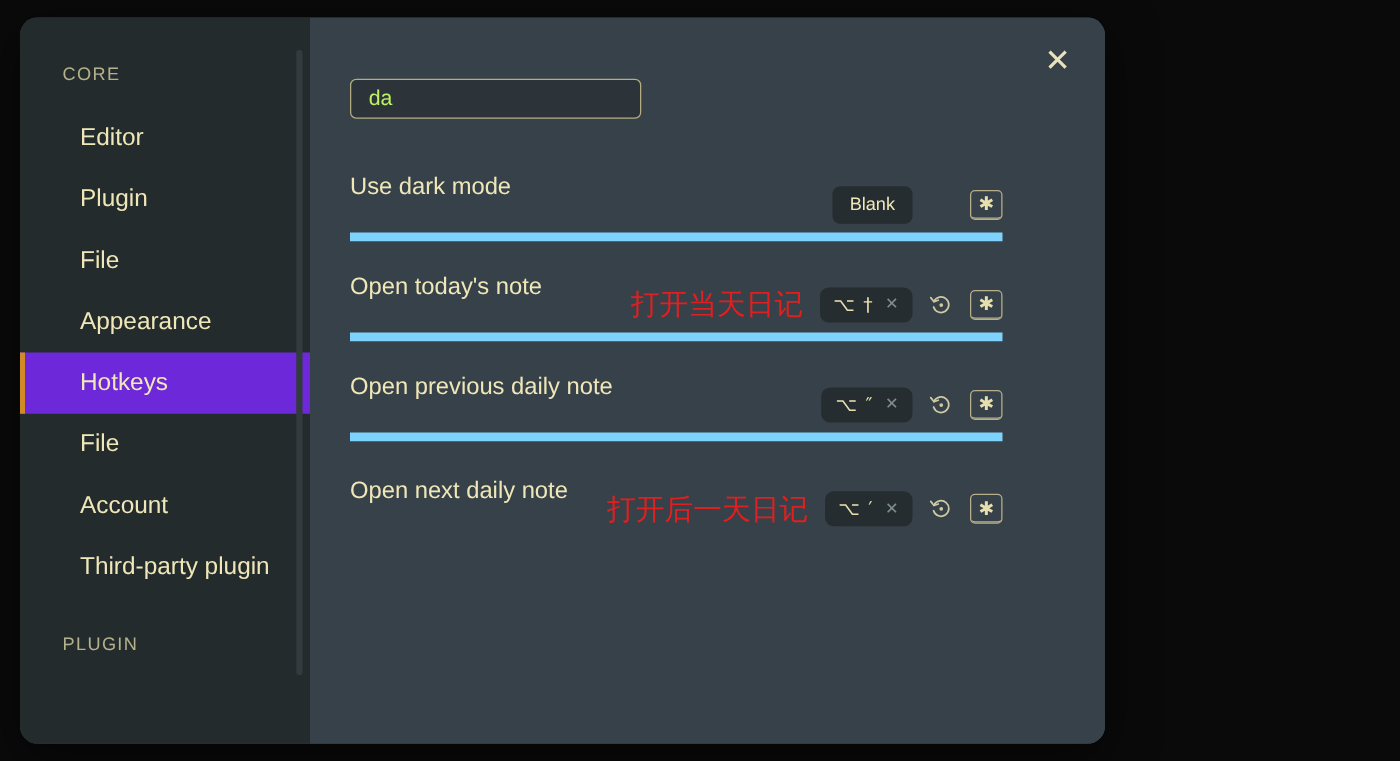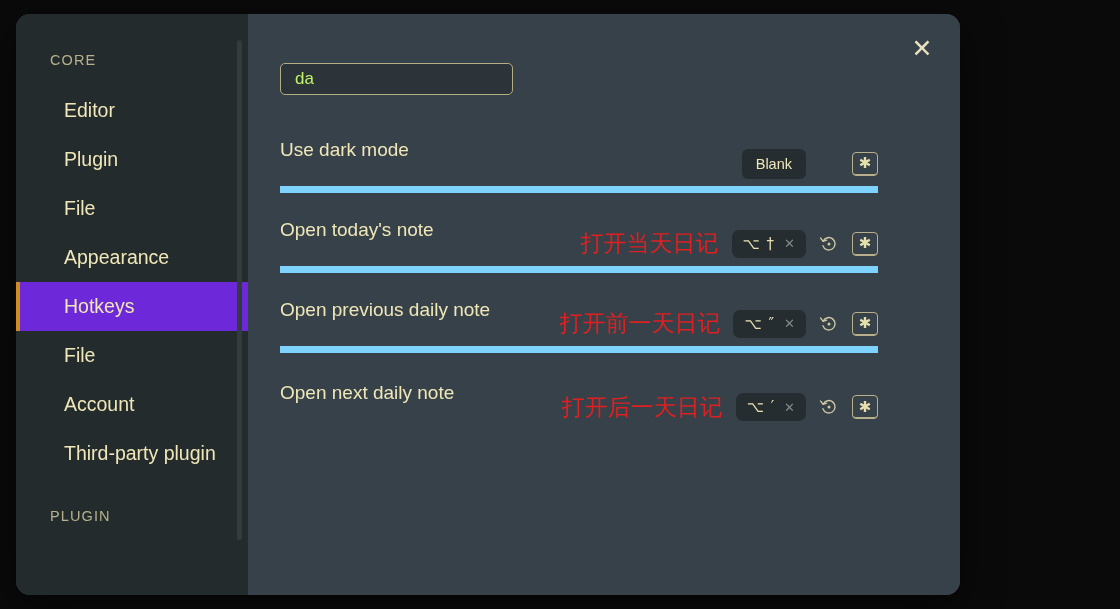--- a/index.html
+++ b/index.html
@@ -19,21 +19,21 @@
     position: absolute;
     inset: 0;
     background: #0a0a0a;
   }
 
   
   .modal {
     position: absolute;
     left: 16px;
     top: 14px;
-    width: 944px;
+    width: 868px;
     height: 581px;
     border-radius: 14px;
     overflow: hidden;
     display: flex;
     background: #374149;
     box-shadow: 0 10px 40px rgba(0,0,0,.55);
   }
 
   
   .sidebar {
@@ -283,21 +283,20 @@
                 <polyline points="1.6,4.1 4.2,7.4 7.6,6.2"></polyline>
                 <circle cx="10" cy="10" r="1.5" fill="#cfc9a4" stroke="none"></circle>
               </svg>
             </div>
             <div class="keycap">✱</div>
           </div>
         </div>
         <div class="row">
           <div class="row-label">Open previous daily note</div>
           <div class="row-right">
-            <div class="cn-label">打开前一天日记</div>
             <div class="chip">
               <span class="chip-keys">⌥ ″</span>
               <span class="chip-x">✕</span>
             </div>
             <div class="icon-btn">
               <svg width="20" height="20" viewBox="0 0 20 20" fill="none" stroke="#cfc9a4" stroke-width="1.4" stroke-linecap="round" stroke-linejoin="round">
                 <path d="M4.2 7.2 A6.2 6.2 0 1 1 3.9 11.6"></path>
                 <polyline points="1.6,4.1 4.2,7.4 7.6,6.2"></polyline>
                 <circle cx="10" cy="10" r="1.5" fill="#cfc9a4" stroke="none"></circle>
               </svg>

